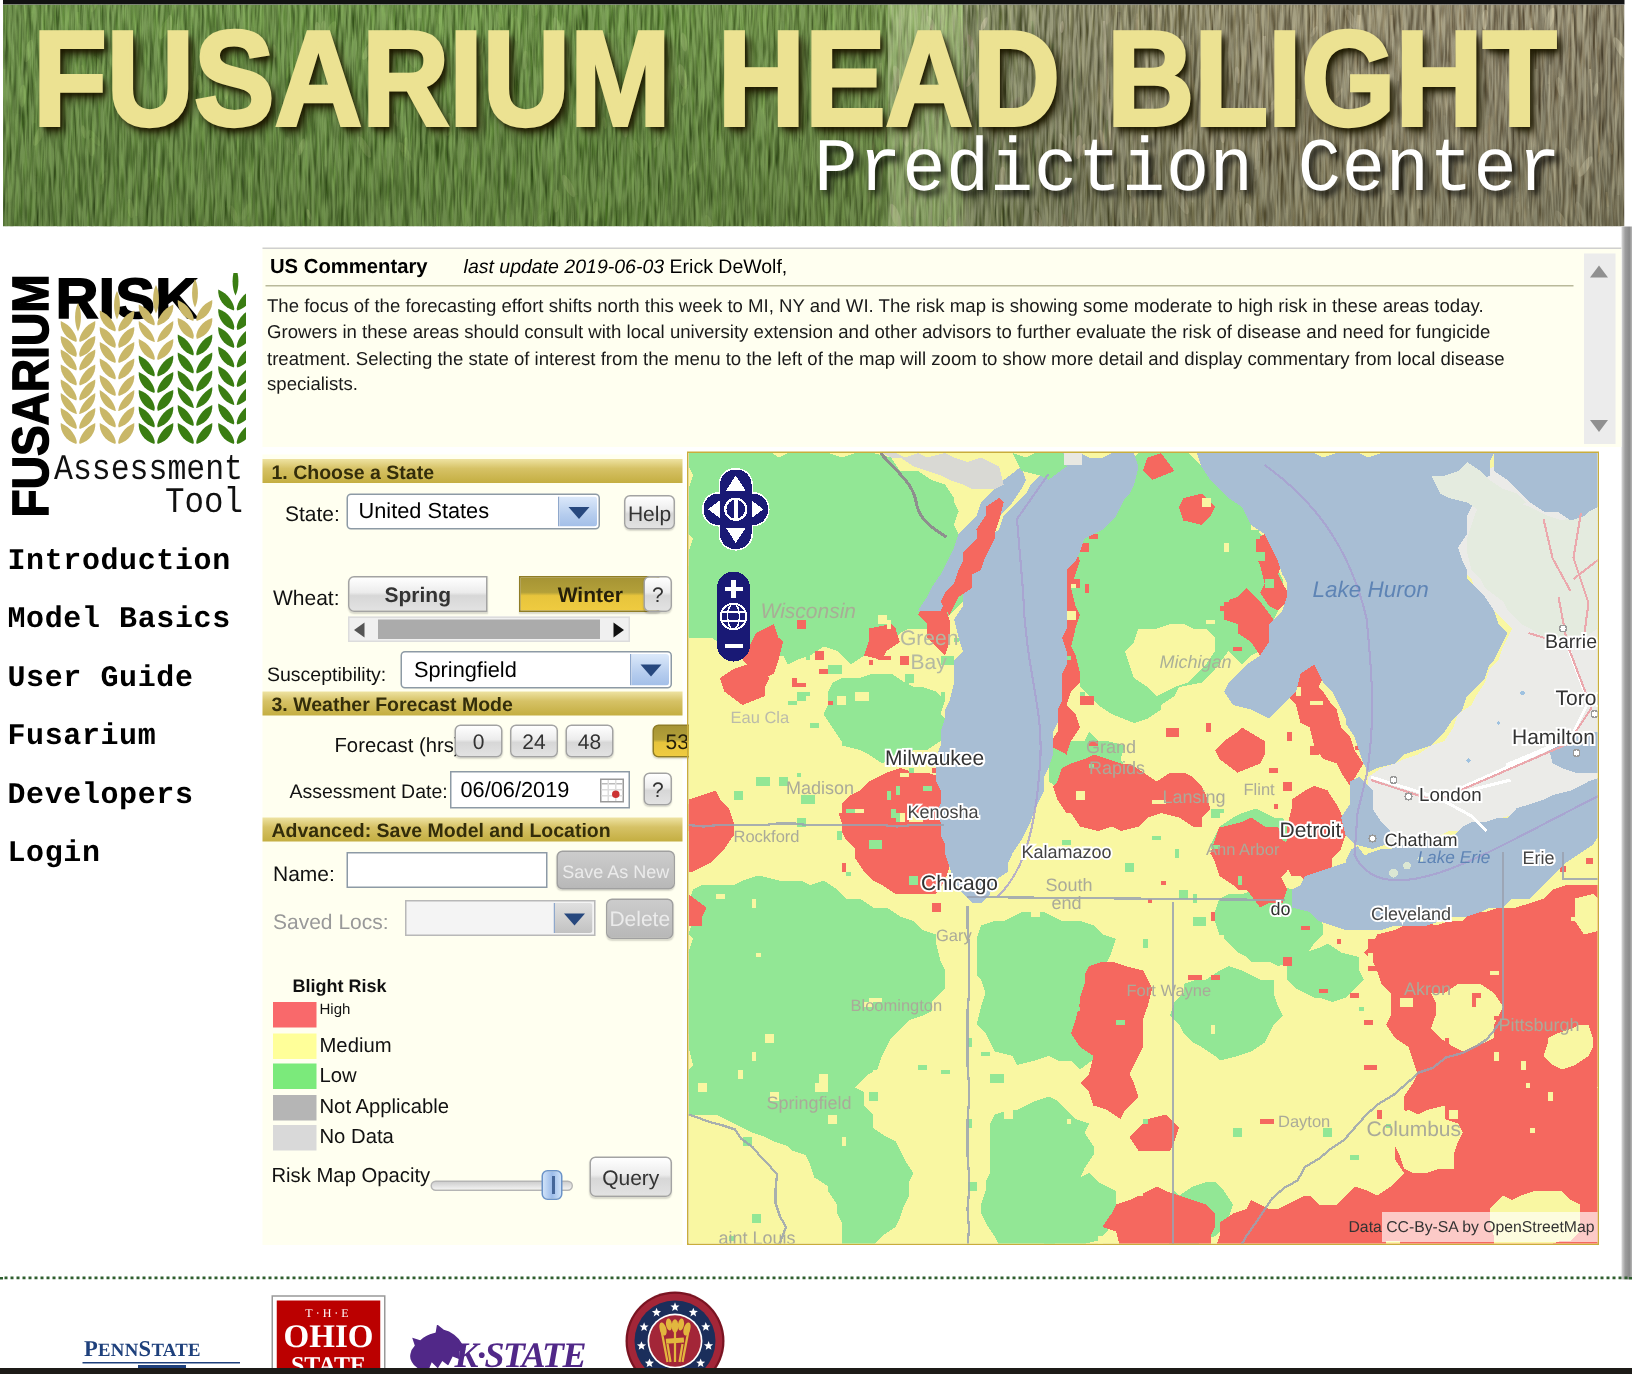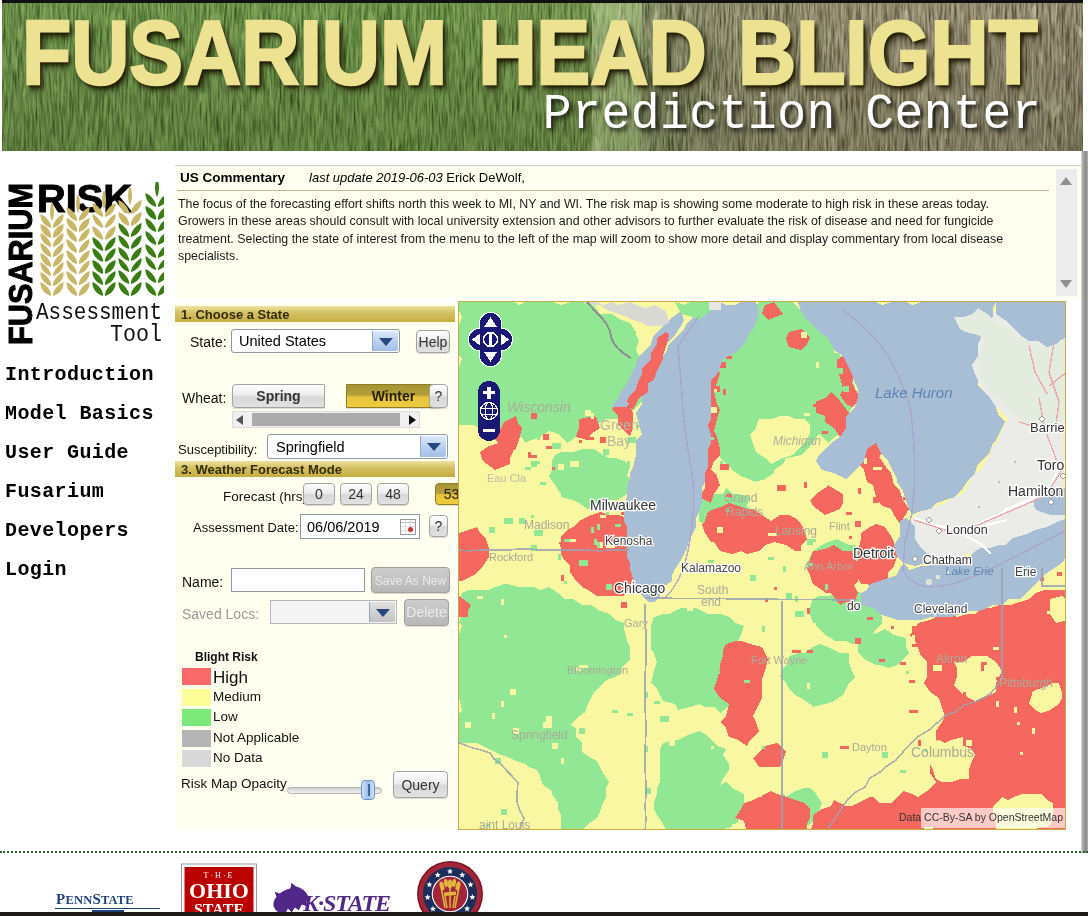--- a/index.html
+++ b/index.html
@@ -804,31 +804,32 @@
 <div style="position:absolute;right:3px;top:4px;width:16px;height:16px;background:#ffffff;border:1px solid #999999">
 <div style="position:absolute;left:0;top:2px;width:14px;height:1px;background:#bbbbbb"></div>
 <div style="position:absolute;left:0;top:6px;width:14px;height:1px;background:#dddddd"></div>
 <div style="position:absolute;left:0;top:10px;width:14px;height:1px;background:#dddddd"></div>
 <div style="position:absolute;left:4px;top:0;width:1px;height:14px;background:#dddddd"></div>
 <div style="position:absolute;left:9px;top:0;width:1px;height:14px;background:#dddddd"></div>
 <div style="position:absolute;right:2px;bottom:2px;width:5px;height:5px;background:#cc3333;border-radius:50%"></div>
 </div>
       </div>
       <div class="btn" style="left:254px;top:212px;width:19px;height:22px;padding-top:2px">?</div>
+      <div class="goldhdr" style="top:242px">Advanced: Save Model and Location</div>
       <div class="lbl" style="left:7px;top:271px">Name:</div>
       <div class="inp" style="left:56px;top:265px;width:134px;height:24px"></div>
       <div class="btn dis" style="left:196px;top:264px;width:79px;height:26px;padding-top:6px;font-size:12px">Save As New</div>
       <div class="lbl" style="left:7px;top:303px;color:#999999">Saved Locs:</div>
       <div class="inp" style="left:95px;top:297px;width:127px;height:24px;background:#f4f4f4;border-color:#b8b8b8">
         <div class="dd-arrow" style="background:linear-gradient(180deg,#e0e0e0,#c2c2c2)"></div>
       </div>
       <div class="btn dis" style="left:229px;top:296px;width:45px;height:27px;padding-top:4px">Delete</div>
       <div class="lbl" style="left:20px;top:347px;font-size:12px;font-weight:bold">Blight Risk</div>
       <div style="position:absolute;left:7px;top:365px;width:29px;height:17px;background:#f9696b"></div>
-      <div class="lbl" style="left:38px;top:365px;font-size:17px">High</div>
+      <div class="lbl" style="left:38px;top:365px;font-size:10px">High</div>
       <div style="position:absolute;left:7px;top:386px;width:29px;height:17px;background:#ffff99"></div>
       <div class="lbl" style="left:38px;top:386px;font-size:13.5px">Medium</div>
       <div style="position:absolute;left:7px;top:406px;width:29px;height:17px;background:#7bea7b"></div>
       <div class="lbl" style="left:38px;top:406px;font-size:13.5px">Low</div>
       <div style="position:absolute;left:7px;top:427px;width:29px;height:17px;background:#b5b5b5"></div>
       <div class="lbl" style="left:38px;top:427px;font-size:13.5px">Not Applicable</div>
       <div style="position:absolute;left:7px;top:447px;width:29px;height:17px;background:#d9d9d9"></div>
       <div class="lbl" style="left:38px;top:447px;font-size:13.5px">No Data</div>
       <div class="lbl" style="left:6px;top:473px;font-size:13.5px">Risk Map Opacity</div>
       <div style="position:absolute;left:112px;top:484px;width:95px;height:7px;border:1px solid #b5b5b5;border-radius:4px;background:linear-gradient(180deg,#cfcfcf,#f2f2f2)"></div>

